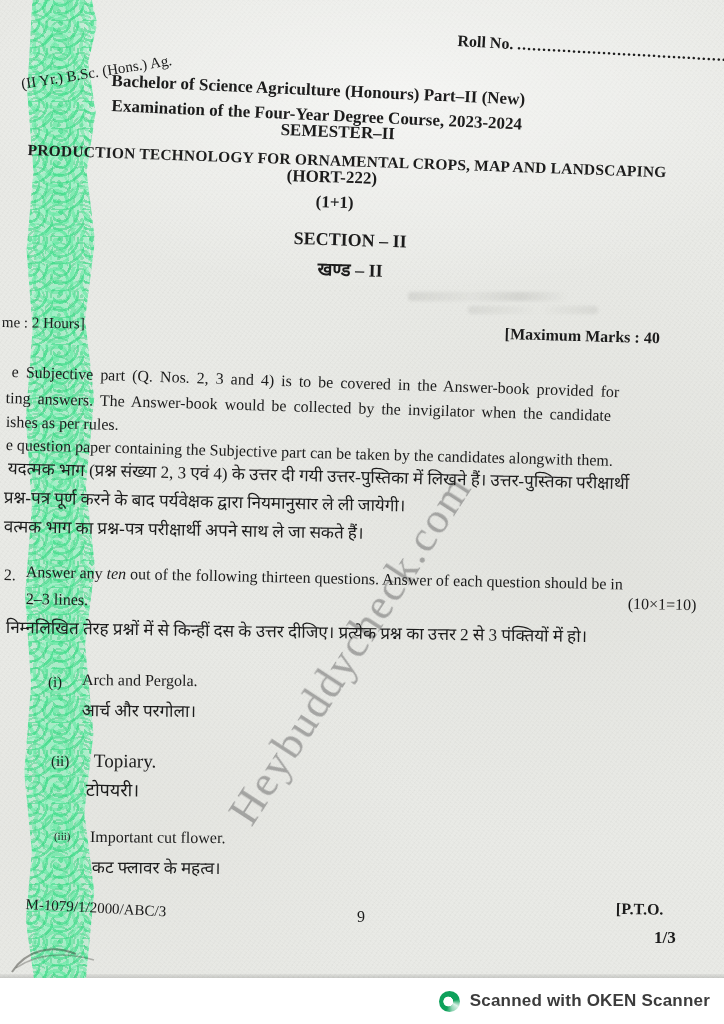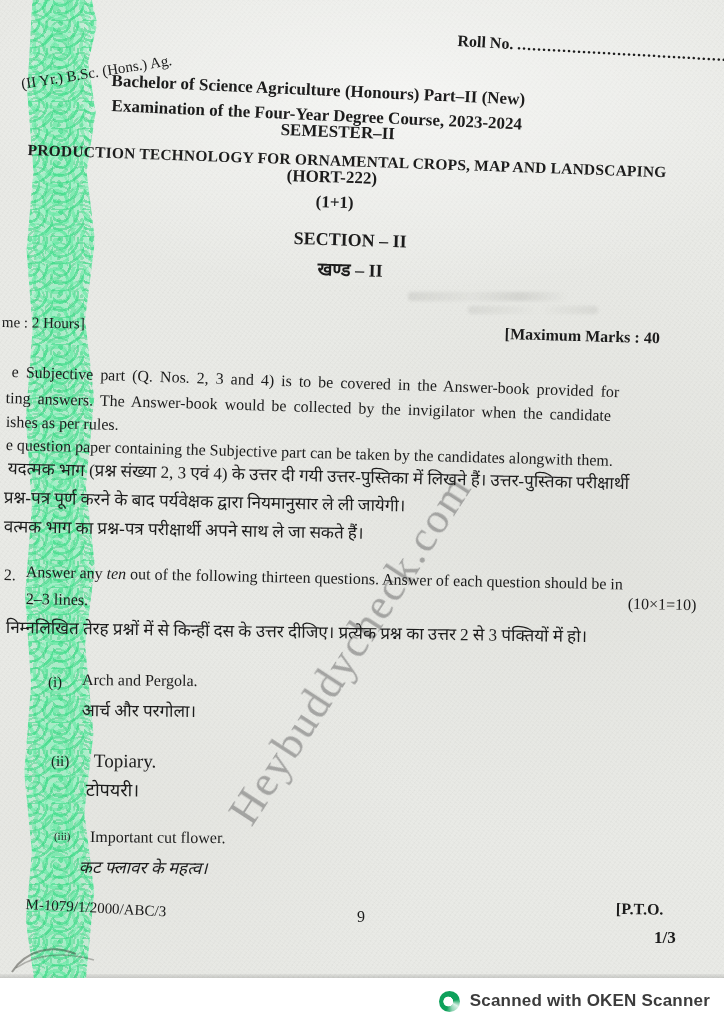--- a/index.html
+++ b/index.html
@@ -116,21 +116,21 @@
     <div class="ln" style="left:48px; top:674px; font-size:15px; transform:rotate(0.5deg);">(i)</div>
     <div class="ln" style="left:82px; top:671px; font-size:16px; transform:rotate(0.5deg);">Arch and Pergola.</div>
     <div class="ln" style="left:82px; top:701px; font-size:17px; transform:rotate(0.5deg);">आर्च और परगोला।</div>
 
     <div class="ln" style="left:51px; top:753px; font-size:15px; transform:rotate(0.5deg);text-align:right;">(ii)</div>
     <div class="ln" style="left:86px; top:750px; font-size:19px; transform:rotate(0.5deg);padding-left:8px;">Topiary.</div>
     <div class="ln" style="left:86px; top:780px; font-size:18px; transform:rotate(0.5deg);">टोपयरी।</div>
 
     <div class="ln" style="left:54px; top:830px; font-size:11px; transform:rotate(0.5deg);">(iii)</div>
     <div class="ln" style="left:90px; top:828px; font-size:16px; transform:rotate(0.5deg);">Important cut flower.</div>
-    <div class="ln" style="left:79px; top:858px; font-size:17px; transform:rotate(0.5deg);font-style:italic;">कट फ्लावर के महत्व।</div>
+    <div class="ln" style="left:92px; top:858px; font-size:17px; transform:rotate(0.5deg);">कट फ्लावर के महत्व।</div>
 
     <div class="ln" style="left:26px; top:896px; font-size:15px; transform:rotate(3deg);">M-1079/1/2000/ABC/3</div>
     <div class="ln" style="left:357px; top:908px; font-size:16px;">9</div>
     <div class="ln" style="left:616px; top:900px; font-size:16px; font-weight:600; transform:rotate(0.8deg);">[P.T.O.</div>
     <div class="ln b" style="left:654px; top:928px; font-size:17px;">1/3</div>
 
     <svg class="corner-scribble" width="100" height="40">
       <path d="M6 34 C 20 12, 46 6, 70 16" stroke="rgba(70,70,64,0.5)" fill="none" stroke-width="2"></path>
       <path d="M10 30 C 28 18, 52 12, 88 22" stroke="rgba(70,70,64,0.35)" fill="none" stroke-width="1.5"></path>
     </svg>

